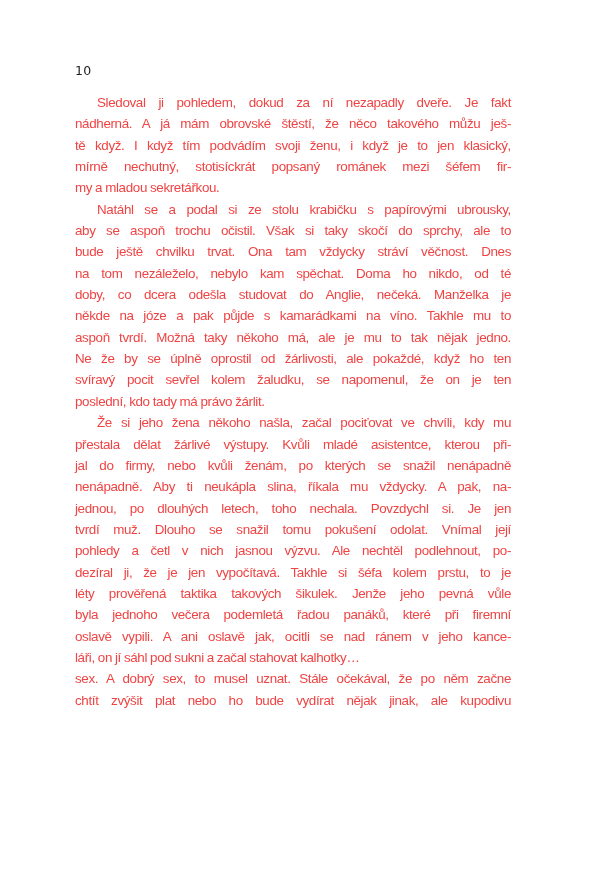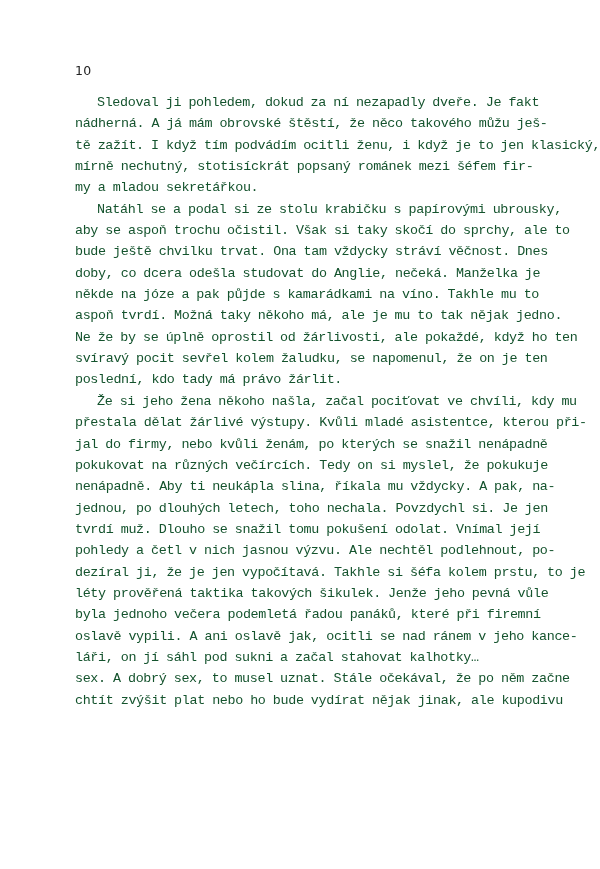--- a/index.html
+++ b/index.html
@@ -27,24 +27,24 @@
       font-family: "DejaVu Sans", sans-serif;
       font-size: 12.5px;
       color: #222222;
       letter-spacing: 0.3px;
     }
     .body-text {
       position: absolute;
       left: 75px;
       top: 92px;
       width: 436px;
-      font-family: Liberation Mono, monospace;
+      font-family: Liberation Sans, sans-serif;
       font-size: 13.4px;
       line-height: 21.35px;
-      color: #14532d;
+      color: #ef4444;
       letter-spacing: -0.35px;
       word-spacing: -0.4px;
     }
     .line {
       display: block;
       white-space: nowrap;
       text-align: justify;
       text-align-last: justify;
       height: 21.35px;
     }
@@ -57,40 +57,40 @@
   </style>
 </head>
 <body>
 
 <div class="page">
   <div class="page-number">10</div>
   <div class="body-text" id="body-text">
       <div class="paragraph">
         <span class="line indent">Sledoval ji pohledem, dokud za ní nezapadly dveře. Je fakt</span>
         <span class="line">nádherná. A já mám obrovské štěstí, že něco takového můžu ješ-</span>
-        <span class="line">tě zažít. I když tím podvádím ocitli ženu, i když je to jen klasický,</span>
+        <span class="line">tě když. I když tím podvádím svoji ženu, i když je to jen klasický,</span>
         <span class="line">mírně nechutný, stotisíckrát popsaný románek mezi šéfem fir-</span>
         <span class="line last">my a mladou sekretářkou.</span>
       </div>
       <div class="paragraph">
         <span class="line indent">Natáhl se a podal si ze stolu krabičku s papírovými ubrousky,</span>
         <span class="line">aby se aspoň trochu očistil. Však si taky skočí do sprchy, ale to</span>
         <span class="line">bude ještě chvilku trvat. Ona tam vždycky stráví věčnost. Dnes</span>
+        <span class="line">na tom nezáleželo, nebylo kam spěchat. Doma ho nikdo, od té</span>
         <span class="line">doby, co dcera odešla studovat do Anglie, nečeká. Manželka je</span>
         <span class="line">někde na józe a pak půjde s kamarádkami na víno. Takhle mu to</span>
         <span class="line">aspoň tvrdí. Možná taky někoho má, ale je mu to tak nějak jedno.</span>
         <span class="line">Ne že by se úplně oprostil od žárlivosti, ale pokaždé, když ho ten</span>
         <span class="line">svíravý pocit sevřel kolem žaludku, se napomenul, že on je ten</span>
         <span class="line last">poslední, kdo tady má právo žárlit.</span>
       </div>
       <div class="paragraph">
         <span class="line indent">Že si jeho žena někoho našla, začal pociťovat ve chvíli, kdy mu</span>
         <span class="line">přestala dělat žárlivé výstupy. Kvůli mladé asistentce, kterou při-</span>
         <span class="line">jal do firmy, nebo kvůli ženám, po kterých se snažil nenápadně</span>
-        <span class="line">pokukovat na různých večírcích. Tedy on si myslel, že pokukuje</span>
         <span class="line">nenápadně. Aby ti neukápla slina, říkala mu vždycky. A pak, na-</span>
         <span class="line">jednou, po dlouhých letech, toho nechala. Povzdychl si. Je jen</span>
         <span class="line">tvrdí muž. Dlouho se snažil tomu pokušení odolat. Vnímal její</span>
         <span class="line">pohledy a četl v nich jasnou výzvu. Ale nechtěl podlehnout, po-</span>
         <span class="line">dezíral ji, že je jen vypočítavá. Takhle si šéfa kolem prstu, to je</span>
         <span class="line">léty prověřená taktika takových šikulek. Jenže jeho pevná vůle</span>
         <span class="line">byla jednoho večera podemletá řadou panáků, které při firemní</span>
         <span class="line">oslavě vypili. A ani oslavě jak, ocitli se nad ránem v jeho kance-</span>
         <span class="line last">láři, on jí sáhl pod sukni a začal stahovat kalhotky…</span>
       </div>

